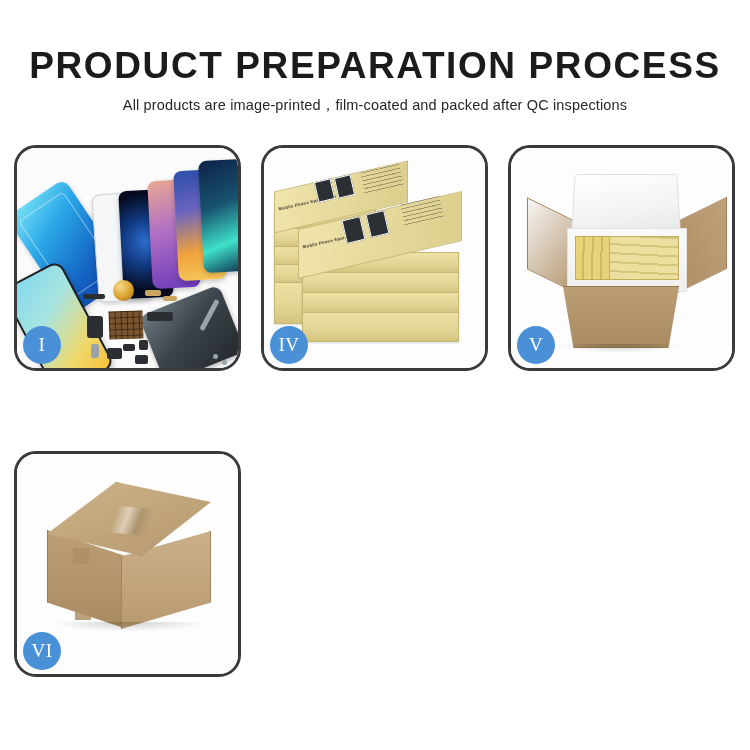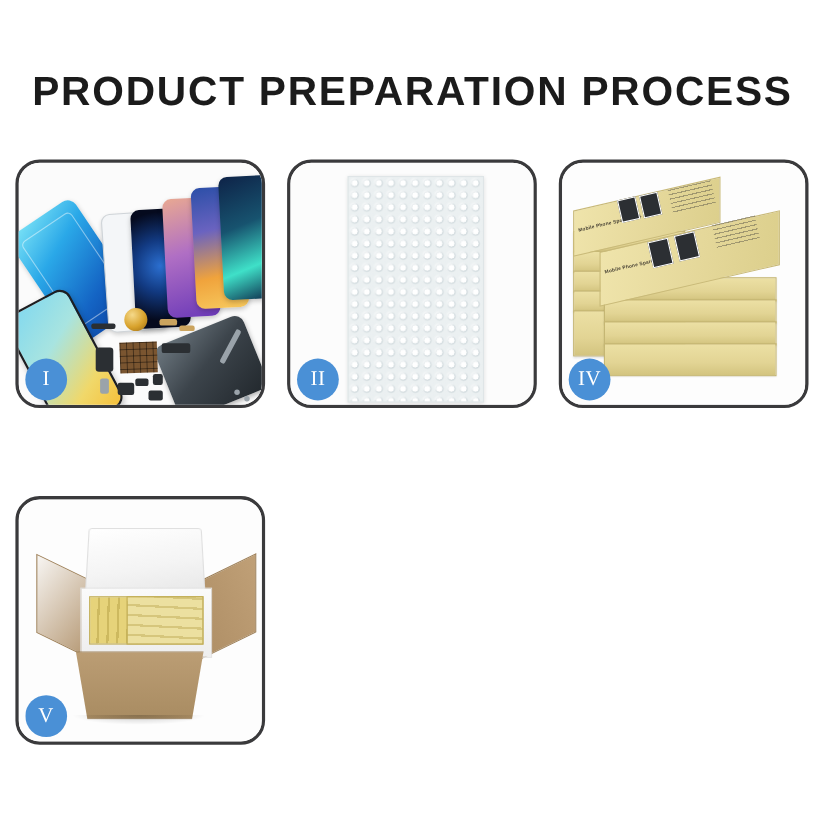--- a/index.html
+++ b/index.html
@@ -18,21 +18,21 @@
   
   .header {
     position: absolute;
     left: 0;
     top: 0;
     width: 750px;
     text-align: center;
   }
   .page-title {
     margin: 0;
-    padding-top: 64px;
+    padding-top: 47px;
     font-family: "Liberation Sans", sans-serif;
     font-size: 37px;
     font-weight: bold;
     letter-spacing: 1.6px;
     color: #1b1b1b;
     line-height: 1.05;
     white-space: nowrap;
   }
   .page-subtitle {
     margin: 0;
@@ -337,20 +337,21 @@
   .p6-shadow{
     position:absolute; left:34px; top:168px; width:156px; height:10px;
     background: radial-gradient(ellipse at 50% 0%, rgba(0,0,0,.18), transparent 70%);
   }
 </style>
 </head>
 <body>
 
 <div class="header">
   <h1 class="page-title">PRODUCT PREPARATION PROCESS</h1>
+  <p class="page-subtitle">All products are image-printed，film-coated and packed after QC inspections</p>
 </div>
 
 <div class="grid">
 
   <div class="panel">
     <div class="panel-stage">
       <div class="p1-bg"></div>
       <div class="film"></div>
       <div class="phone-front"></div>
       <div class="phone-dark"></div>
@@ -371,34 +372,20 @@
       <div class="part light" style="left:74px;top:196px;width:8px;height:14px;border-radius:2px;"></div>
       <div class="part" style="left:90px;top:200px;width:15px;height:11px;border-radius:2px;"></div>
       <div class="part" style="left:118px;top:207px;width:13px;height:9px;border-radius:2px;"></div>
       <div class="part light" style="left:196px;top:206px;width:5px;height:5px;border-radius:50%;"></div>
       <div class="part light" style="left:205px;top:212px;width:5px;height:5px;border-radius:50%;"></div>
       <div class="part light" style="left:190px;top:150px;width:5px;height:34px;transform:rotate(28deg);"></div>
     </div>
     <div class="badge">I</div>
   </div>
 
-  <div class="panel">
-    <div class="panel-stage">
-      <div class="p2-bg"></div>
-      <div class="p2-screen"></div>
-      <div class="p2-flex"></div>
-      <div class="p2-gold" style="left:78px;top:28px;width:10px;height:9px;"></div>
-      <div class="p2-gold" style="left:88px;top:96px;width:12px;height:10px;"></div>
-      <div class="p2-gold" style="left:78px;top:188px;width:12px;height:20px;transform:rotate(9deg);"></div>
-      <div class="p2-gold" style="left:132px;top:186px;width:12px;height:22px;transform:rotate(-7deg);"></div>
-      <div class="bubblebag"></div>
-      <div class="bubble-overlay"></div>
-    </div>
-    <div class="badge">II</div>
-  </div>
 
 
   <div class="panel">
     <div class="panel-stage">
       <div class="p4-bg"></div>
 
       <div class="kbox" style="left:10px;top:62px;width:100px;height:18px;"></div>
       <div class="kbox" style="left:10px;top:80px;width:100px;height:18px;"></div>
       <div class="kbox" style="left:10px;top:98px;width:100px;height:18px;"></div>
       <div class="kbox" style="left:10px;top:116px;width:100px;height:18px;"></div>
@@ -432,14 +419,27 @@
       <div class="p5-foamlid"></div>
       <div class="p5-foambox"></div>
       <div class="p5-yellow"></div>
       <div class="p5-yellow2"></div>
       <div class="p5-front"></div>
       <div class="p5-shadow"></div>
     </div>
     <div class="badge">V</div>
   </div>
 
+  <div class="panel">
+    <div class="panel-stage">
+      <div class="p6-bg"></div>
+      <div class="p6-left"></div>
+      <div class="p6-right"></div>
+      <div class="p6-top"></div>
+      <div class="p6-seam"></div>
+      <div class="p6-tape" style="left:56px;top:94px;width:16px;height:16px;"></div>
+      <div class="p6-tape" style="left:58px;top:152px;width:16px;height:14px;"></div>
+      <div class="p6-shadow"></div>
+    </div>
+    <div class="badge">VI</div>
+  </div>
 
 </div>
 
 </body></html>

